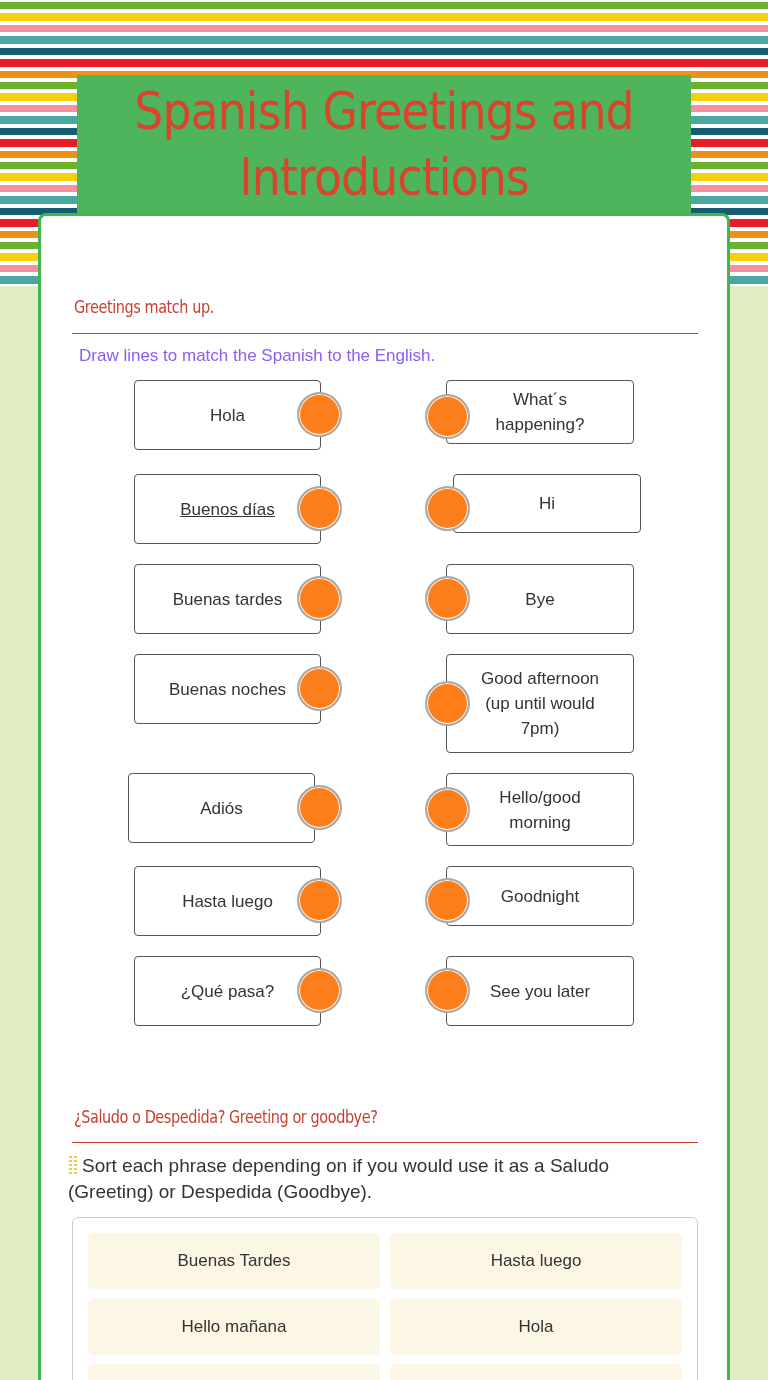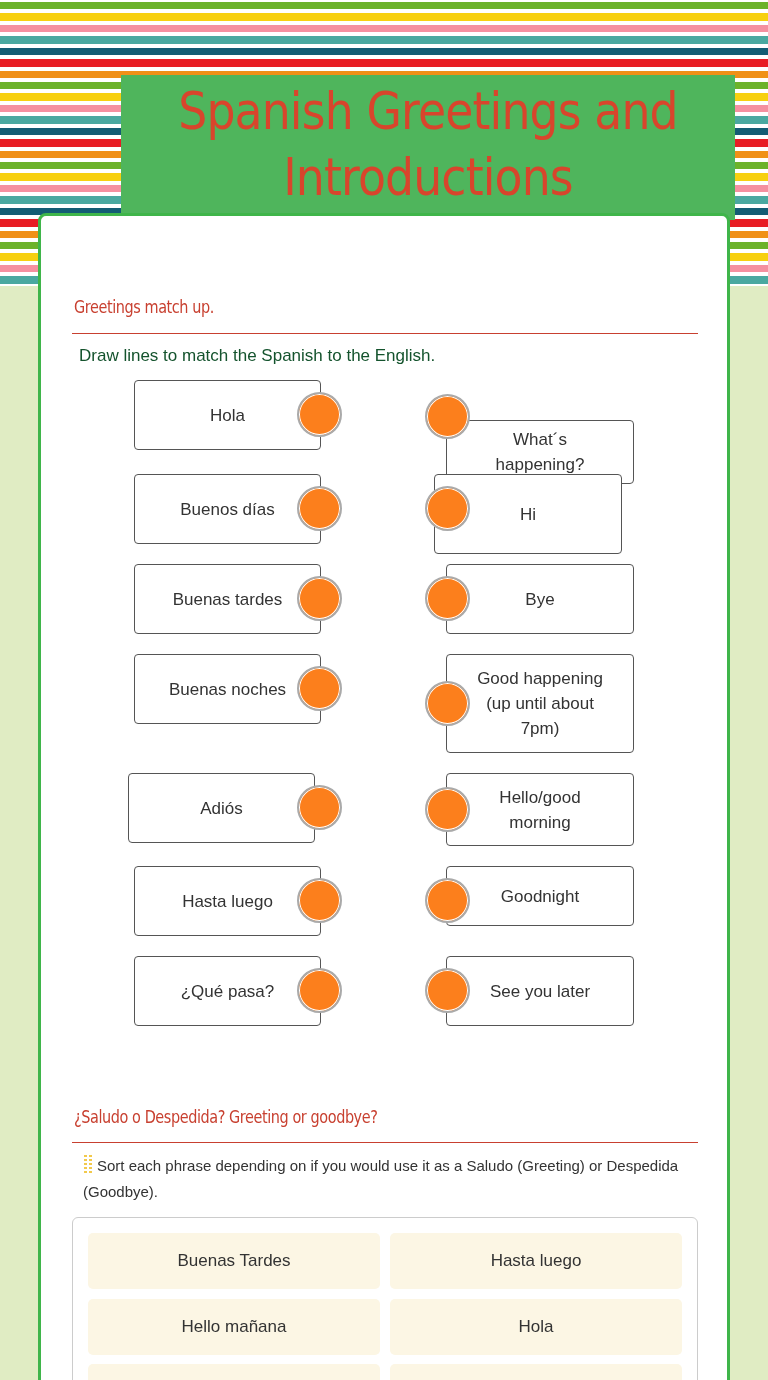--- a/index.html
+++ b/index.html
@@ -27,21 +27,20 @@
       #e81c24 59px, #e81c24 67px,
       #ffffff 67px, #ffffff 71px,
       #f09018 71px, #f09018 78px,
       #ffffff 78px, #ffffff 80px);
   }
   .title-banner {
     position: absolute; left: 77px; top: 75px; width: 614px; height: 145px;
     background: #4fb55c;
     display: flex; align-items: center; justify-content: center;
     text-align: center;
-    margin-left: 44px;
   }
   .title-banner h1 {
     font-family: "DejaVu Sans", sans-serif;
     font-weight: normal;
     color: #d8452c;
     font-size: 52px;
     line-height: 66px;
     letter-spacing: -1px;
     transform: scaleX(0.88);
     padding-bottom: 8px;
@@ -60,21 +59,21 @@
     letter-spacing: -0.5px;
     transform-origin: left;
     transform: scaleX(0.85);
   }
   .section-rule {
     position: absolute; left: 31px; width: 626px; height: 1px;
     background: #c84030;
   }
   .instructions {
     position: absolute; left: 38px;
-    font-size: 17px; color: #14532d; text-align: right;
+    font-size: 17px; color: #8b5cf6; text-align: right;
   }
   .match-box {
     position: absolute;
     border: 1px solid #555;
     border-radius: 4px;
     background: #fff;
     display: flex; align-items: center; justify-content: center;
     text-align: center;
     font-size: 17px; color: #333;
     line-height: 25px;
@@ -84,22 +83,22 @@
   .match-box.right { width: 188px; }
   .dot {
     position: absolute; width: 45px; height: 45px;
     border-radius: 50%;
     background: #fc7f1c;
     border: 2px solid #aaa;
     box-shadow: 0 0 0 1px #fff inset;
     cursor: pointer;
   }
   .sort-instr {
-    position: absolute; left: 42px; width: 630px;
-    font-size: 15px; line-height: 26px; color: #333;
+    position: absolute; left: 27px; width: 630px;
+    font-size: 19px; line-height: 26px; color: #333;
   }
   .drag-handle {
     display: inline-block; width: 10px; height: 20px; vertical-align: -3px;
     margin-right: 4px;
     background:
       radial-gradient(circle, #f2c94c 1.3px, transparent 1.5px) 0 0/5px 4px;
   }
   .sort-container {
     position: absolute; left: 31px; top: 1001px; width: 626px; height: 300px;
     border: 1px solid #ccc;
@@ -126,21 +125,21 @@
 
 <div class="sheet">
 
   <div class="section-title" style="top:81px;">Greetings match up.</div>
   <div class="section-rule" style="top:117px;"></div>
   <div class="instructions" style="top:130px;">Draw lines to match the Spanish to the English.</div>
 
   <div class="match-box left" style="left:93px; top:164px; height:70px;">
       <span>Hola</span>
     </div>
-  <div class="match-box left" style="left:93px; top:258px; height:70px;">
+  <div class="match-box left" style="left:93px; top:258px; height:70px;text-decoration:underline;">
       <span>Buenos días</span>
     </div>
   <div class="match-box left" style="left:93px; top:348px; height:70px;">
       <span>Buenas tardes</span>
     </div>
   <div class="match-box left" style="left:93px; top:438px; height:70px;">
       <span>Buenas noches</span>
     </div>
   <div class="match-box left" style="left:87px; top:557px; height:70px;align-items:center;">
       <span>Adiós</span>
@@ -153,31 +152,31 @@
     </div>
 
   <div class="dot" style="left:256px; top:176px;"></div>
   <div class="dot" style="left:256px; top:270px;"></div>
   <div class="dot" style="left:256px; top:360px;"></div>
   <div class="dot" style="left:256px; top:450px;"></div>
   <div class="dot" style="left:256px; top:569px; "></div>
   <div class="dot" style="left:256px; top:662px;"></div>
   <div class="dot" style="left:256px; top:752px;"></div>
 
-  <div class="match-box right" style="left:405px; top:164px; height:64px;margin-top:40px;">
+  <div class="match-box right" style="left:405px; top:164px; height:64px;">
       <span>What´s happening?</span>
     </div>
-  <div class="match-box right" style="left:393px; top:258px; height:80px;align-items:center;">
+  <div class="match-box right" style="left:412px; top:258px; height:59px;align-items:center;">
       <span>Hi</span>
     </div>
   <div class="match-box right" style="left:405px; top:348px; height:70px;">
       <span>Bye</span>
     </div>
   <div class="match-box right" style="left:405px; top:438px; height:99px;">
-      <span>Good happening (up until about 7pm)</span>
+      <span>Good afternoon (up until would 7pm)</span>
     </div>
   <div class="match-box right" style="left:405px; top:557px; height:73px;">
       <span>Hello/good morning</span>
     </div>
   <div class="match-box right" style="left:405px; top:650px; height:60px;">
       <span>Goodnight</span>
     </div>
   <div class="match-box right" style="left:405px; top:740px; height:70px;text-align:right;">
       <span>See you later</span>
     </div>

